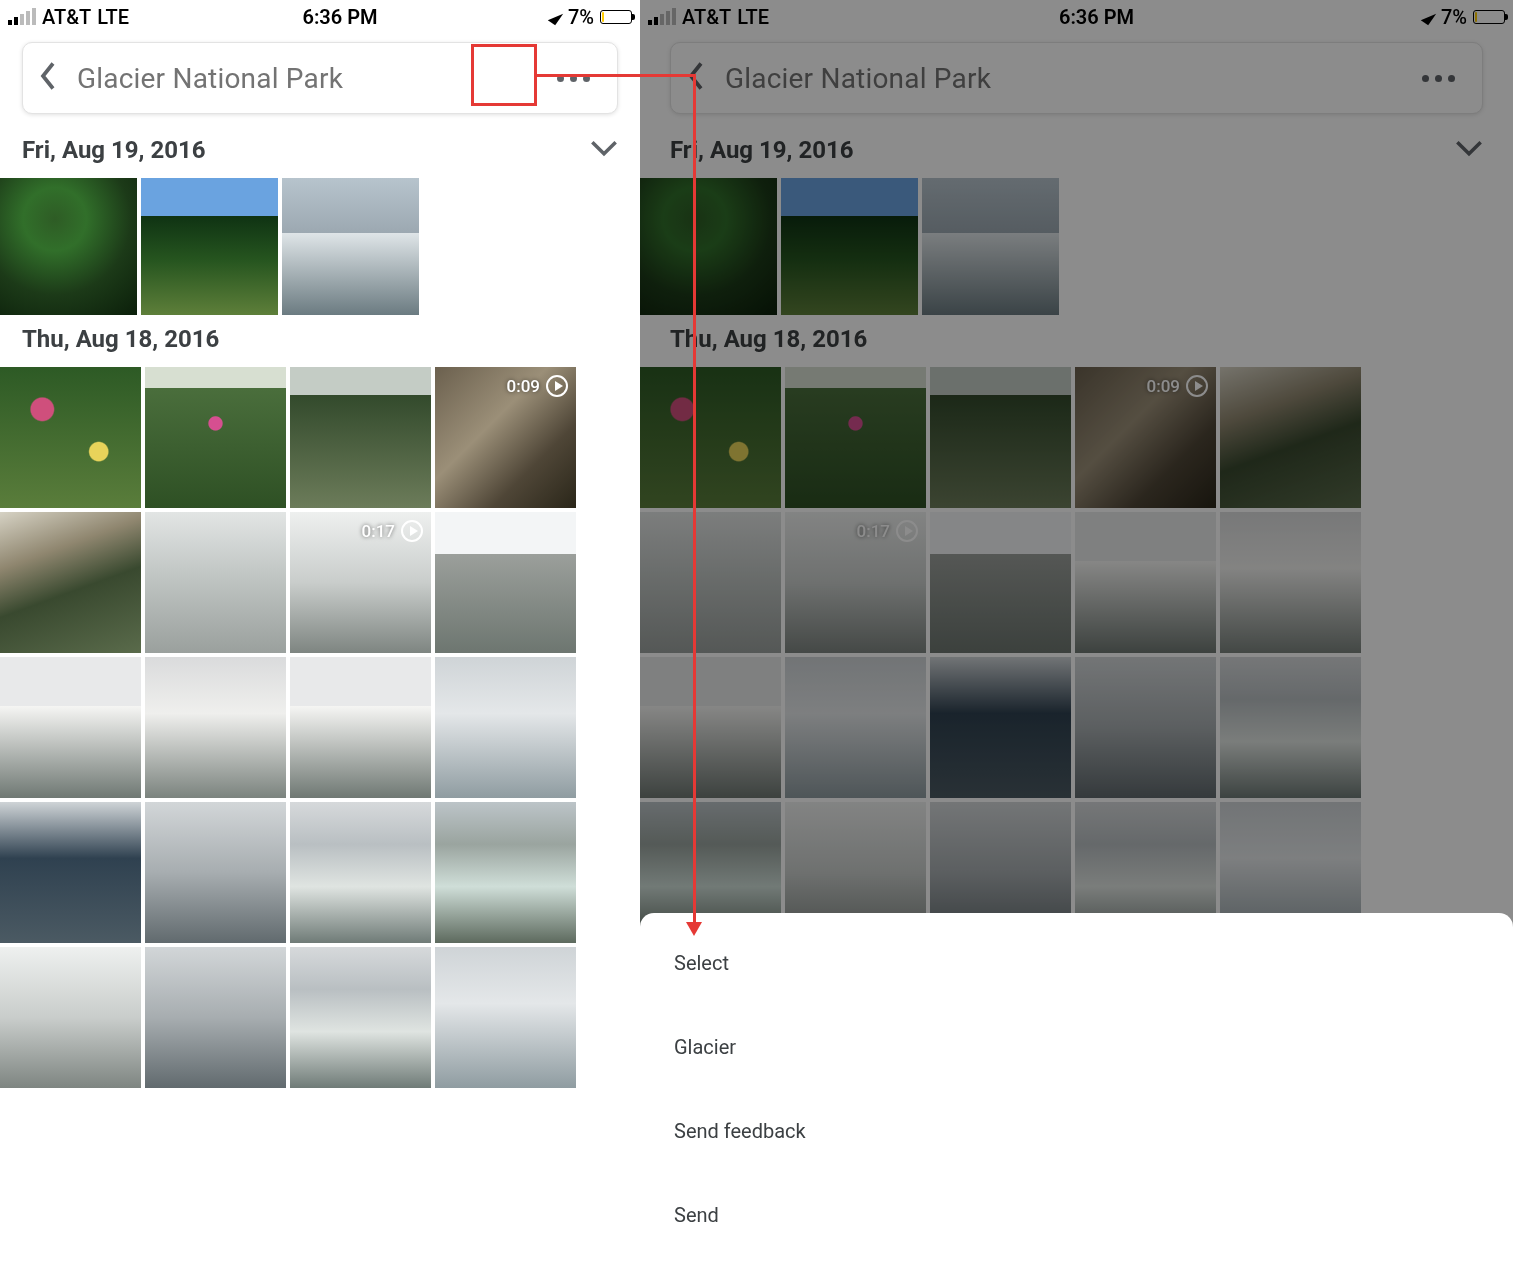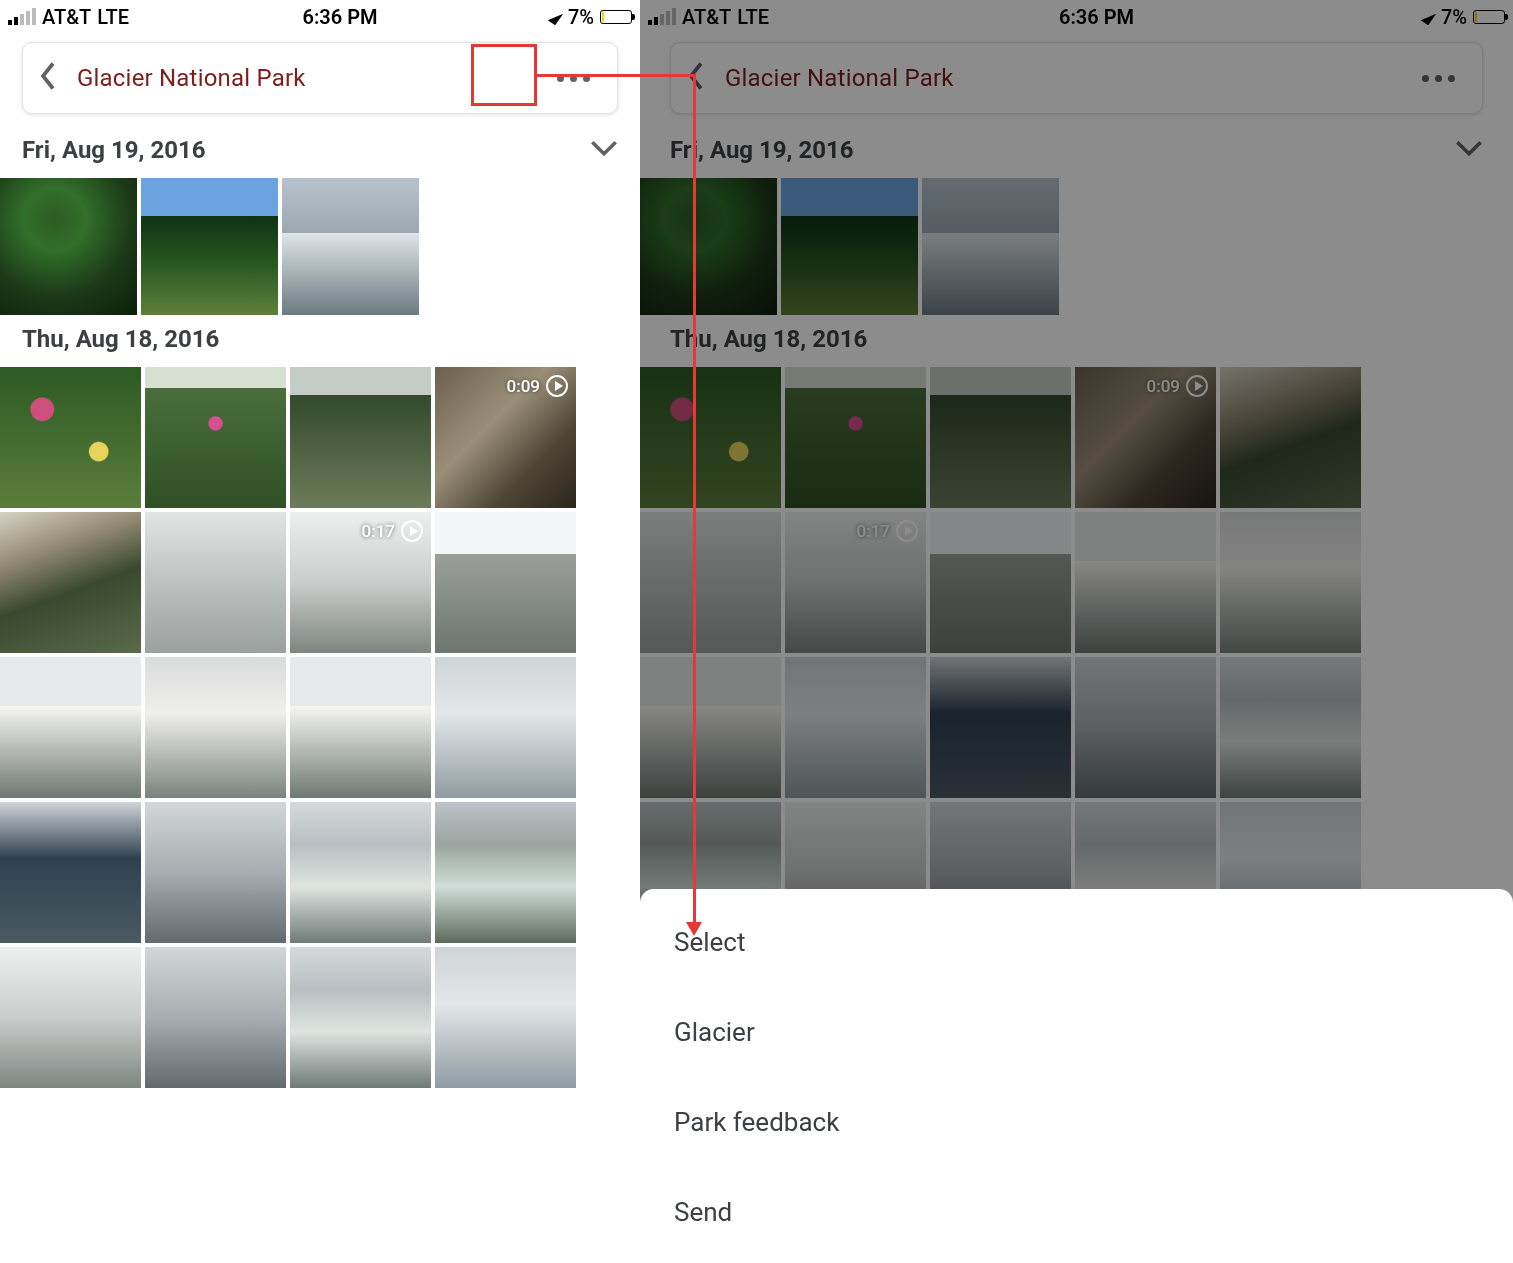--- a/index.html
+++ b/index.html
@@ -65,21 +65,21 @@
     border: 1px solid #e3e3e3;
     border-radius: 10px;
     box-shadow: 0 1px 4px rgba(0,0,0,0.12);
     display:flex;
     align-items:center;
     padding: 0 14px;
     gap: 18px;
     background:#fff;
   }
   .back-chevron svg { width:22px; height:30px; stroke:#5f6368; stroke-width:3; fill:none; }
-  .header-title { font-size:24px; color:#7f1d1d; flex:1; font-weight:400; letter-spacing:0.2px;}
+  .header-title { font-size:28px; color:#737373; flex:1; font-weight:400; letter-spacing:0.2px;}
   .more-dots {
     width:60px; height:50px; display:flex; align-items:center; justify-content:center; gap:6px;
   }
   .more-dots span { width:7px; height:7px; background:#5f6368; border-radius:50%; }
 
   
   .date-row {
     display:flex; align-items:center; justify-content:space-between;
     padding: 10px 22px 14px 22px;
   }
@@ -128,21 +128,21 @@
   
   .dim-overlay {
     position:absolute; inset:0; background:rgba(0,0,0,0.45); pointer-events:none;
   }
   .sheet {
     position:absolute; left:0; right:0; bottom:0;
     background:#fff; border-radius:14px 14px 0 0;
     padding: 8px 0 6px 34px;
   }
   .sheet-item {
-    font-size:26px; color:#3c4043; padding: 30px 0;
+    font-size:20px; color:#3c4043; padding: 30px 0;
   }
 
   
   .annot-box {
     position:absolute;
     border:3px solid #e53935;
     pointer-events:none;
   }
   .annot-line {
     position:absolute; background:#e53935; pointer-events:none;
@@ -340,21 +340,21 @@
         <div class="thumb ph-ridge"></div>
         <div class="thumb ph-river"></div>
         <div class="thumb ph-glacier"></div>
       </div>
 
     <div class="dim-overlay"></div>
 
     <div class="sheet">
       <div class="sheet-item">Select</div>
       <div class="sheet-item">Glacier</div>
-      <div class="sheet-item">Park feedback</div>
+      <div class="sheet-item">Send feedback</div>
       <div class="sheet-item">Send</div>
     </div>
   </div>
 
 </div>
 
 <div class="annot-box" style="left:471px; top:44px; width:66px; height:62px;"></div>
 <div class="annot-line" style="left:537px; top:74px; width:158px; height:3px;"></div>
 <div class="annot-line" style="left:693px; top:74px; width:3px; height:850px;"></div>
 <div class="annot-arrowhead" style="left:686px; top:922px;"></div>

